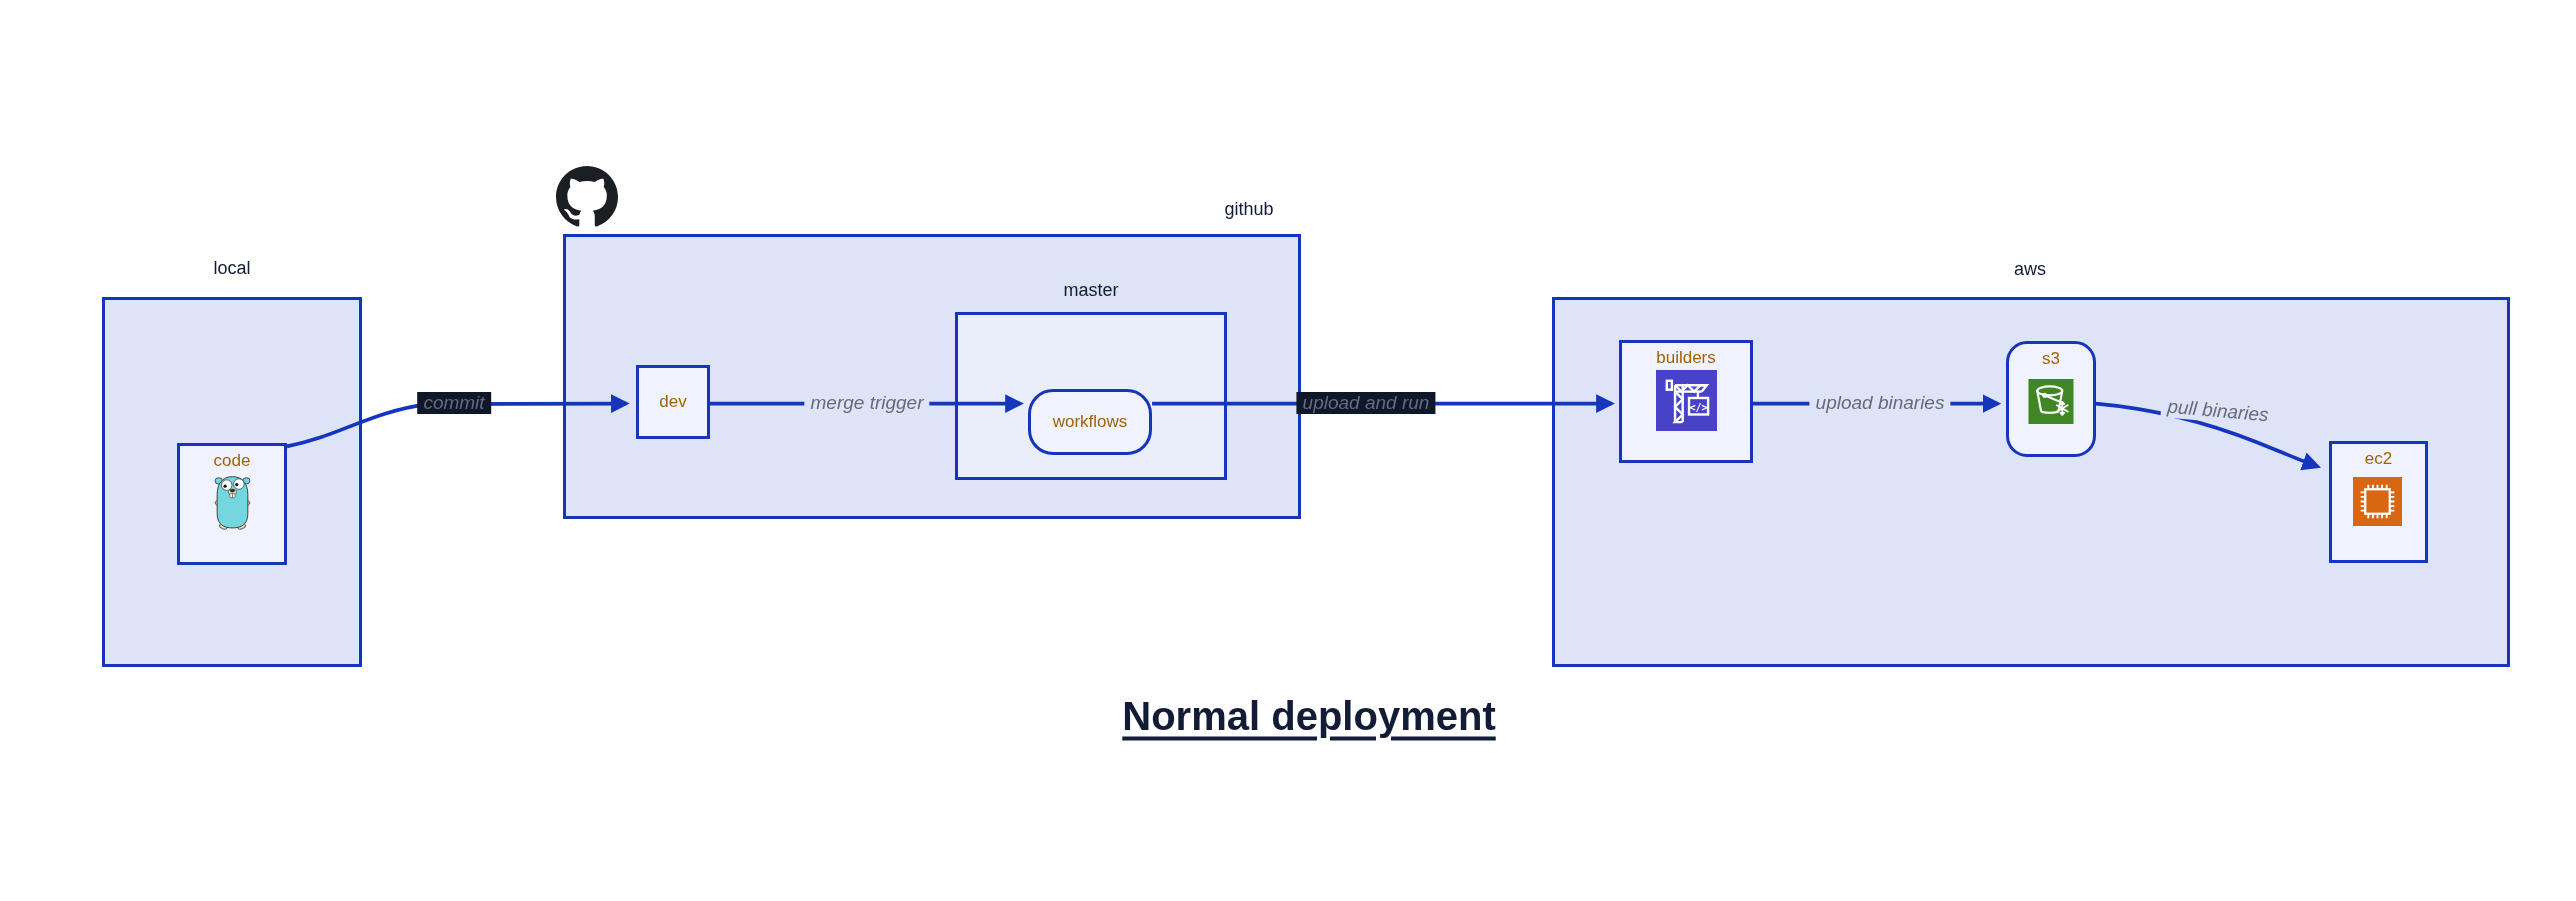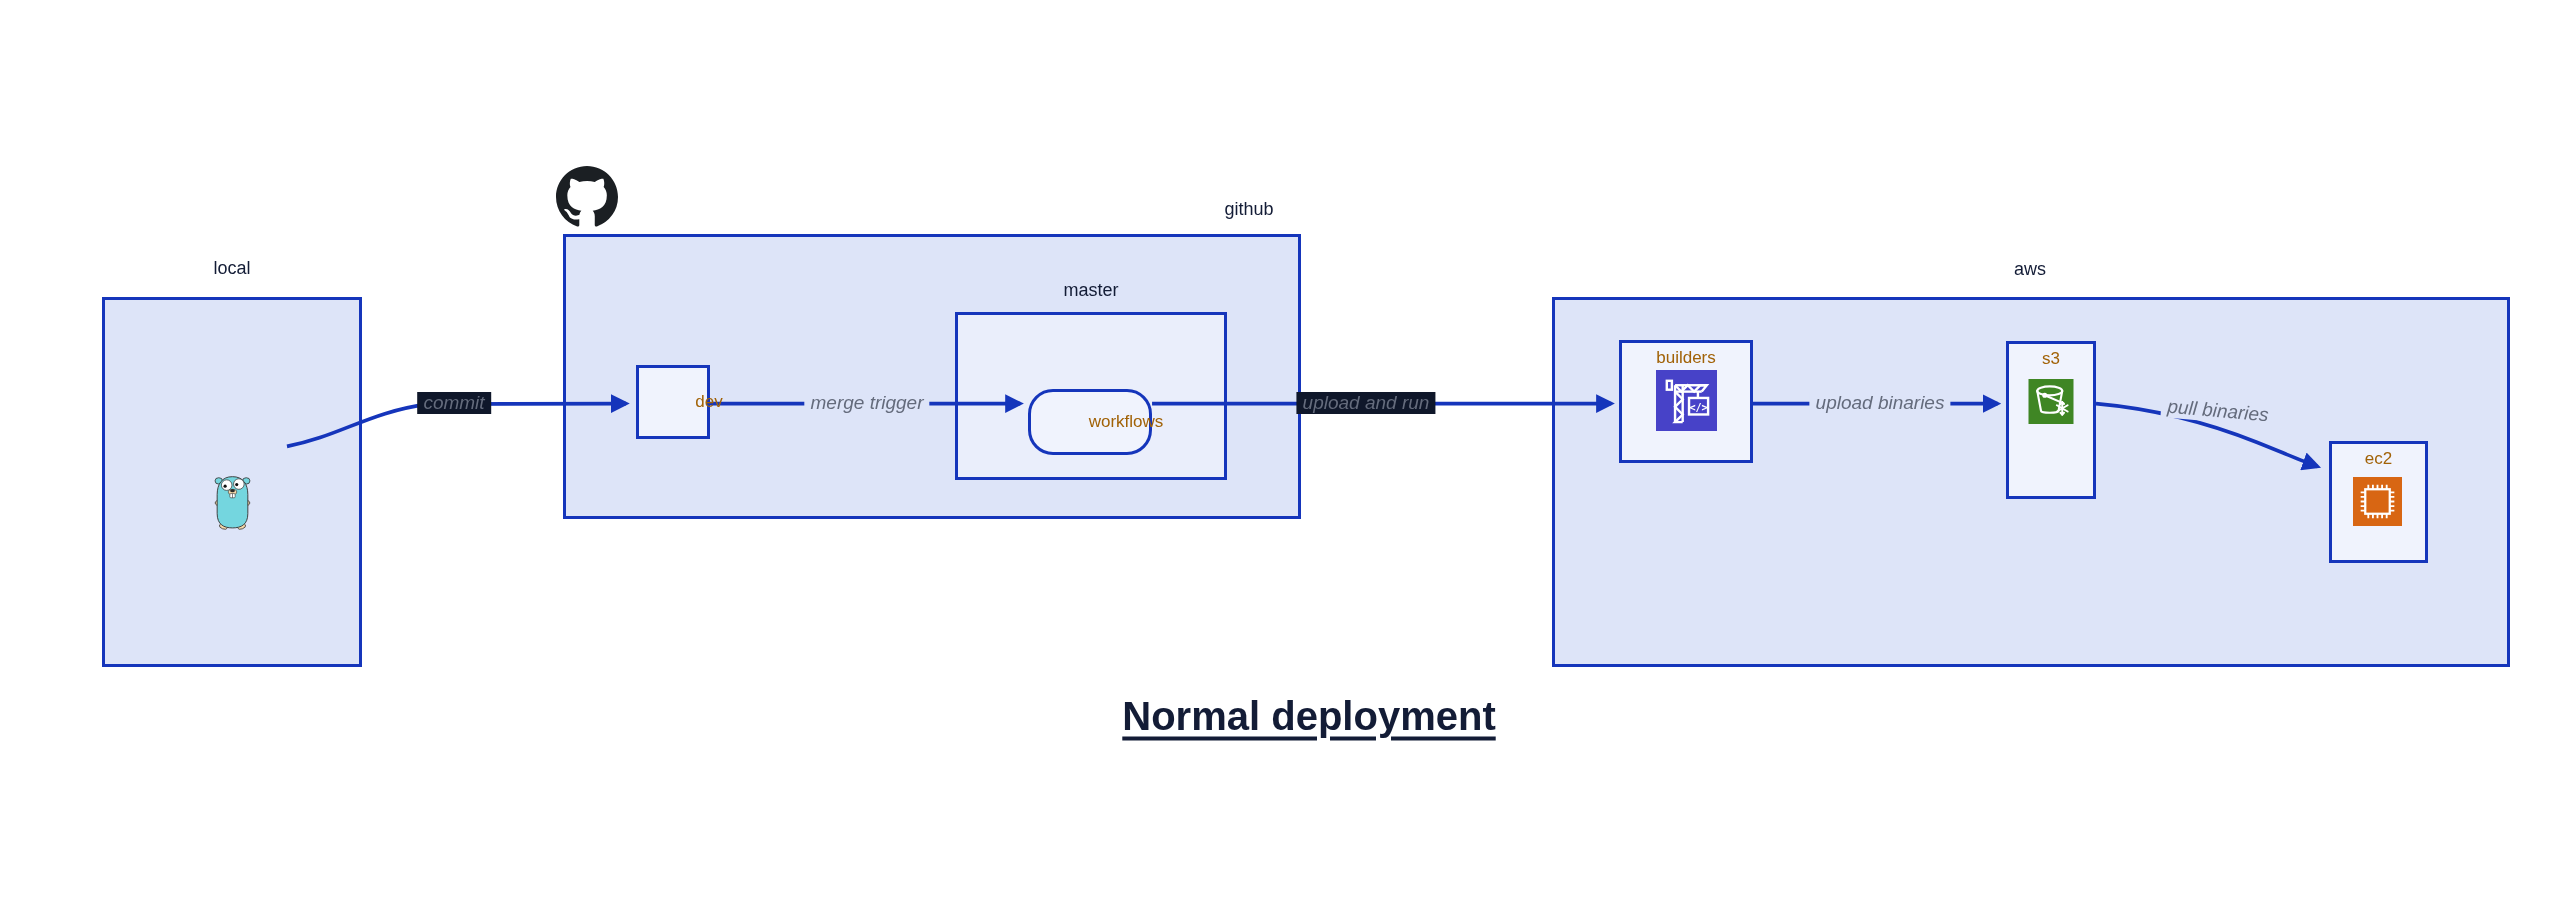--- a/index.html
+++ b/index.html
@@ -35,21 +35,20 @@
     left:50%; top:5.2px;
     transform:translateX(-50%);
     color:#a16207;
     font-size:17px;
     font-weight:normal;
     white-space:nowrap;
   }
   .node-label.centered{
     top:50%;
     transform:translate(-50%,-50%);
-    margin-left:36px;
   }
   .edge-label{
     position:absolute;
     transform:translate(-50%,-50%);
     color:#646b7c;
     font-style:italic;
     font-size:19px;
     padding:0 6.2px;
     white-space:nowrap;
     background:#0f172a;
@@ -95,34 +94,37 @@
         <path d="M0,0 L10,5 L0,10 z" fill="#1535bb"></path>
       </marker>
     </defs>
     <path d="M 557 866 C 660 846, 715 800, 830 784 L 1215 783" fill="none" stroke="#1535bb" stroke-width="7" marker-end="url(#arrowhead)"></path>
     <path d="M 1377 783 L 1980 783" fill="none" stroke="#1535bb" stroke-width="7" marker-end="url(#arrowhead)"></path>
     <path d="M 2236 783 L 3127 783" fill="none" stroke="#1535bb" stroke-width="7" marker-end="url(#arrowhead)"></path>
     <path d="M 3402 783 L 3877 783" fill="none" stroke="#1535bb" stroke-width="7" marker-end="url(#arrowhead)"></path>
     <path d="M 4068 783 C 4180 793, 4290 822, 4380 858 C 4435 880, 4470 895, 4498 905" fill="none" stroke="#1535bb" stroke-width="7" marker-end="url(#arrowhead)"></path>
   </svg>
 
+  <div class="node" style="left:177px;top:443px;width:110px;height:122px;">
+    <span class="node-label">code</span>
+  </div>
 
   <div class="node" style="left:636px;top:365px;width:74px;height:74px;">
     <span class="node-label centered">dev</span>
   </div>
 
   <div class="node" style="left:1028px;top:389px;width:124px;height:66px;border-radius:25px;">
     <span class="node-label centered">workflows</span>
   </div>
 
   <div class="node" style="left:1619px;top:340px;width:134px;height:123px;">
     <span class="node-label">builders</span>
   </div>
 
-  <div class="node" style="left:2006px;top:341px;width:90px;height:158px;">
+  <div class="node" style="left:2006px;top:341px;width:90px;height:116px;border-radius:21px;">
     <span class="node-label">s3</span>
   </div>
 
   <div class="node" style="left:2329px;top:441px;width:99px;height:122px;">
     <span class="node-label">ec2</span>
   </div>
 
   <div class="icon-box" style="left:556px;top:166px;width:62px;height:62px;">
     <svg width="62" height="62" viewBox="0 0 16 16" aria-hidden="true">
       <path fill="#1b1f23" fill-rule="evenodd" d="M8 0C3.58 0 0 3.58 0 8c0 3.54 2.29 6.53 5.47 7.59.4.07.55-.17.55-.38 0-.19-.01-.82-.01-1.49-2.01.37-2.53-.49-2.69-.94-.09-.23-.48-.94-.82-1.13-.28-.15-.68-.52-.01-.53.63-.01 1.08.58 1.23.82.72 1.21 1.87.87 2.33.66.07-.52.28-.87.51-1.07-1.78-.2-3.64-.89-3.64-3.95 0-.87.31-1.59.82-2.15-.08-.2-.36-1.02.08-2.12 0 0 .67-.21 2.2.82.64-.18 1.32-.27 2-.27s1.36.09 2 .27c1.53-1.04 2.2-.82 2.2-.82.44 1.1.16 1.92.08 2.12.51.56.82 1.27.82 2.15 0 3.07-1.87 3.75-3.65 3.95.29.25.54.73.54 1.48 0 1.07-.01 1.93-.01 2.2 0 .21.15.46.55.38A8.01 8.01 0 0 0 16 8c0-4.42-3.58-8-8-8z"></path>

